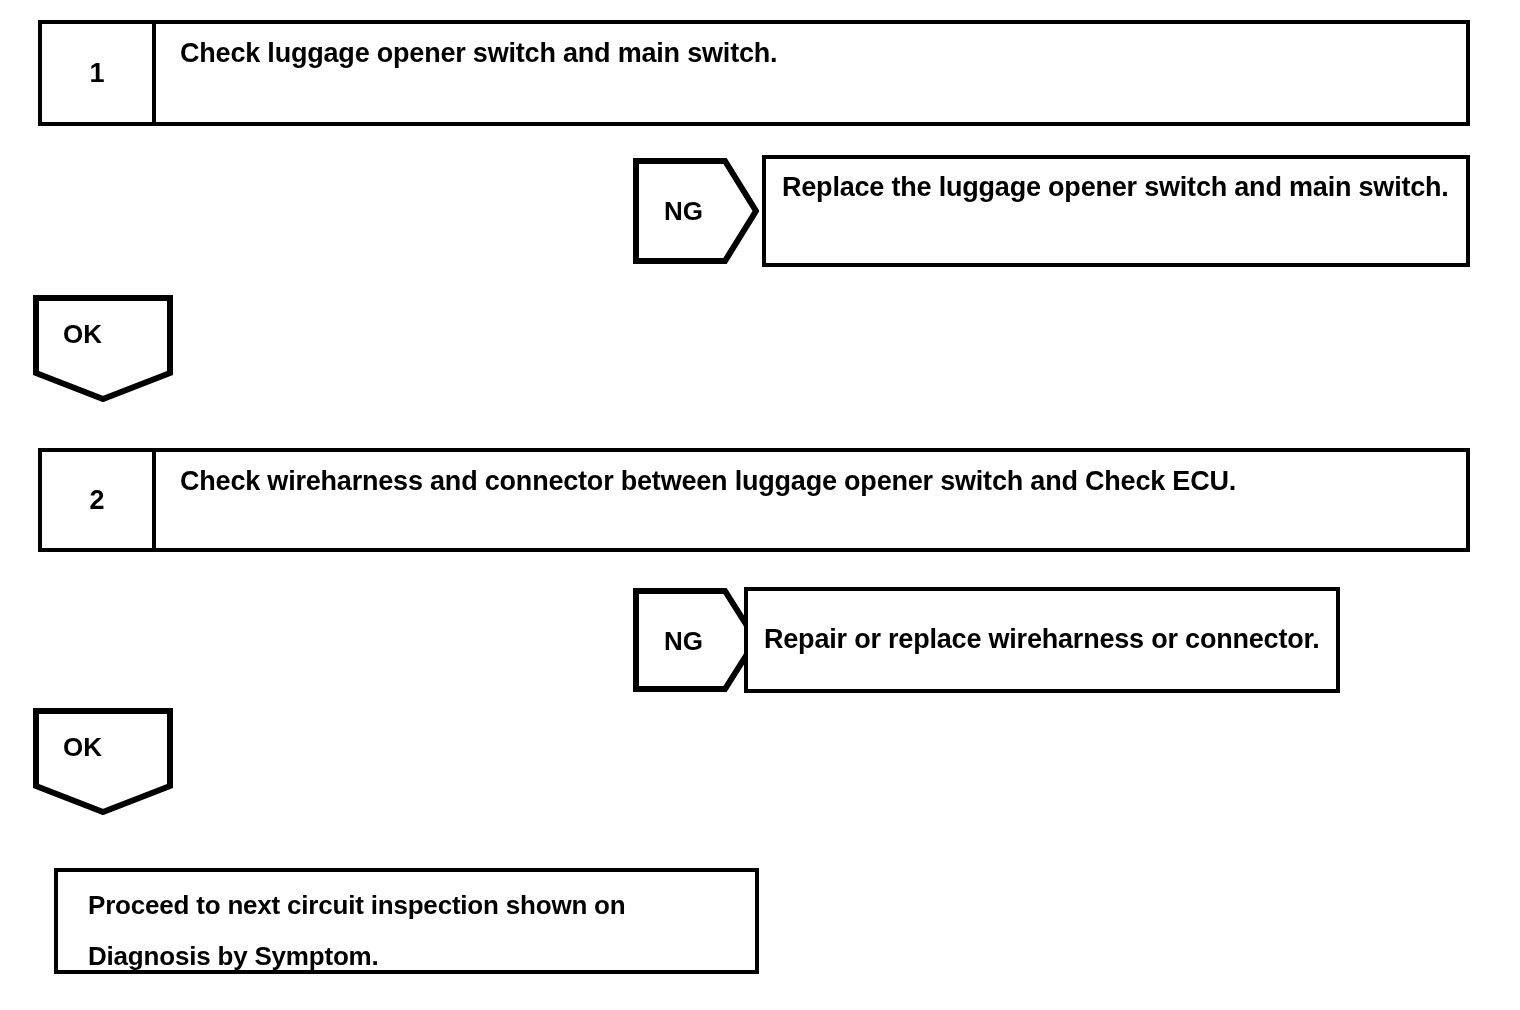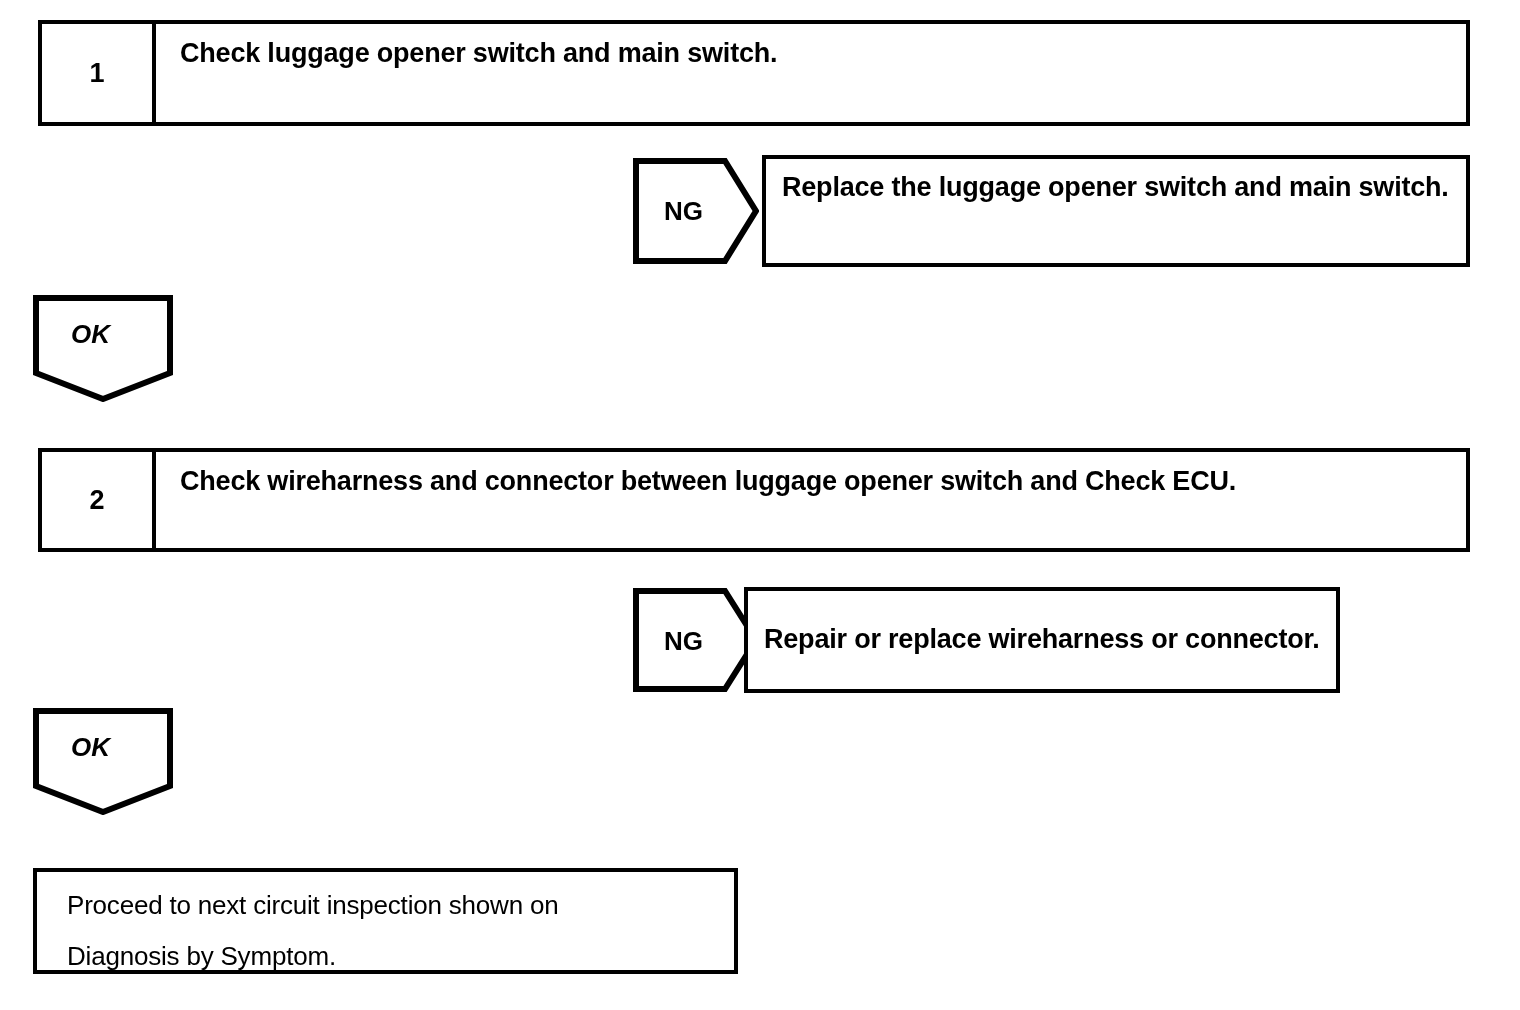--- a/index.html
+++ b/index.html
@@ -80,23 +80,24 @@
     padding: 0 16px 2px 16px;
   }
 
   
   .final-box {
     position: absolute;
     border: 4px solid #000;
     background: #fff;
     box-sizing: border-box;
     font-size: 26px;
-    font-weight: normal;
+    font-weight: bold;
     line-height: 1.95;
     letter-spacing: -0.2px;
+    margin-left: 21px;
   }
   .final-box .inner {
     padding: 8px 14px 0 30px;
   }
 
   
   .penta {
     position: absolute;
   }
   .penta svg {
@@ -108,23 +109,22 @@
     position: absolute;
     font-size: 26px;
     font-weight: bold;
     letter-spacing: 0px;
   }
   .penta-ng .penta-label {
     left: 31px;
     top: 38px;
   }
   .penta-ok .penta-label {
-    left: 38px;
+    left: 30px;
     top: 24px;
-    font-style: italic;
   }
 </style>
 </head>
 <body>
 
 <div id="flow">
 
   <div class="step-box" style="left:38px; top:20px; width:1432px; height:106px;">
     <div class="step-num">1</div>
     <div class="step-text">Check luggage opener switch and main switch.</div>

